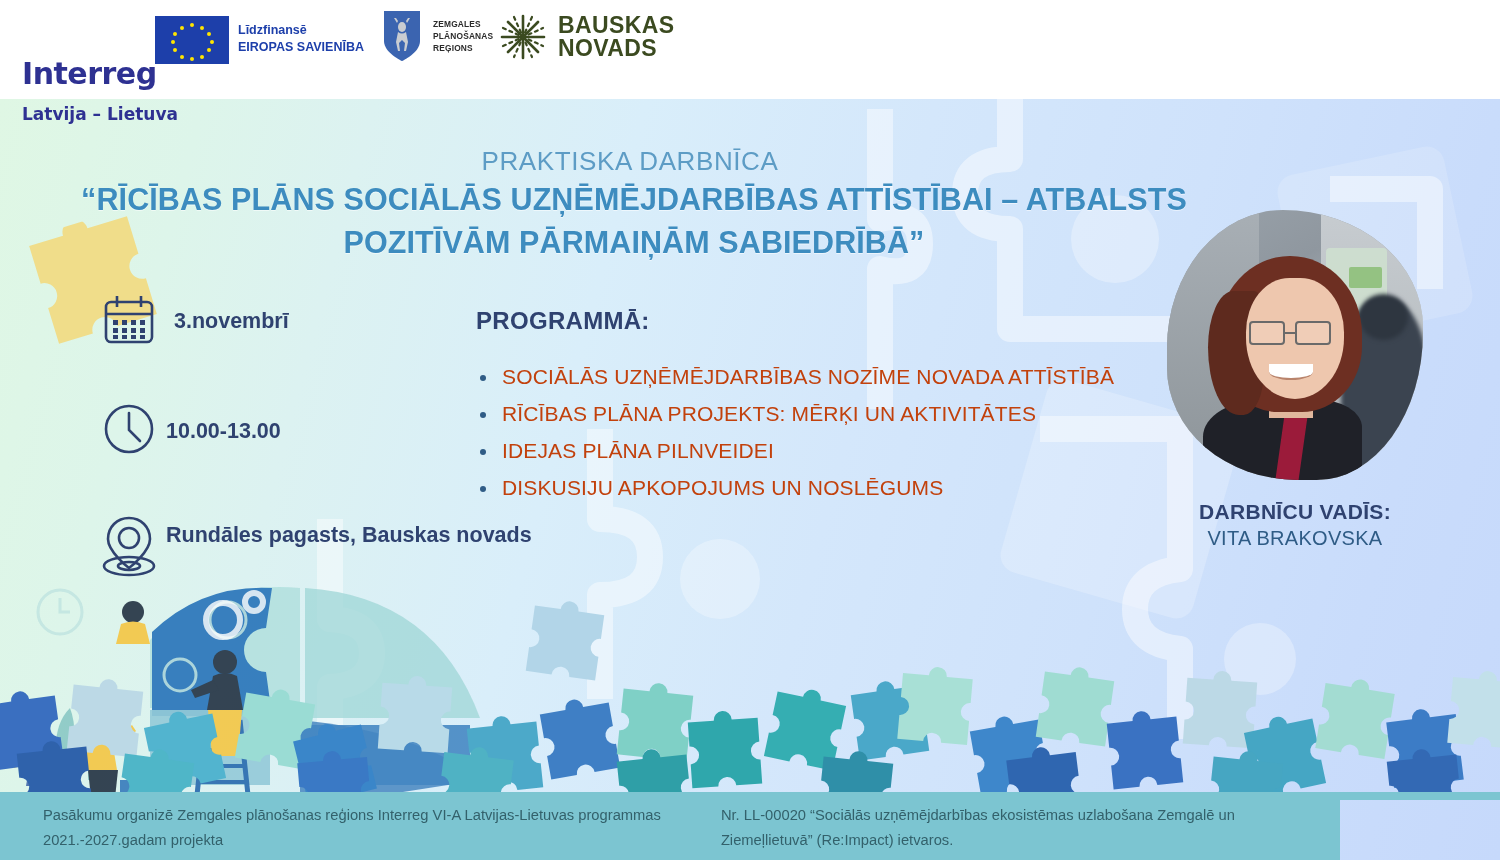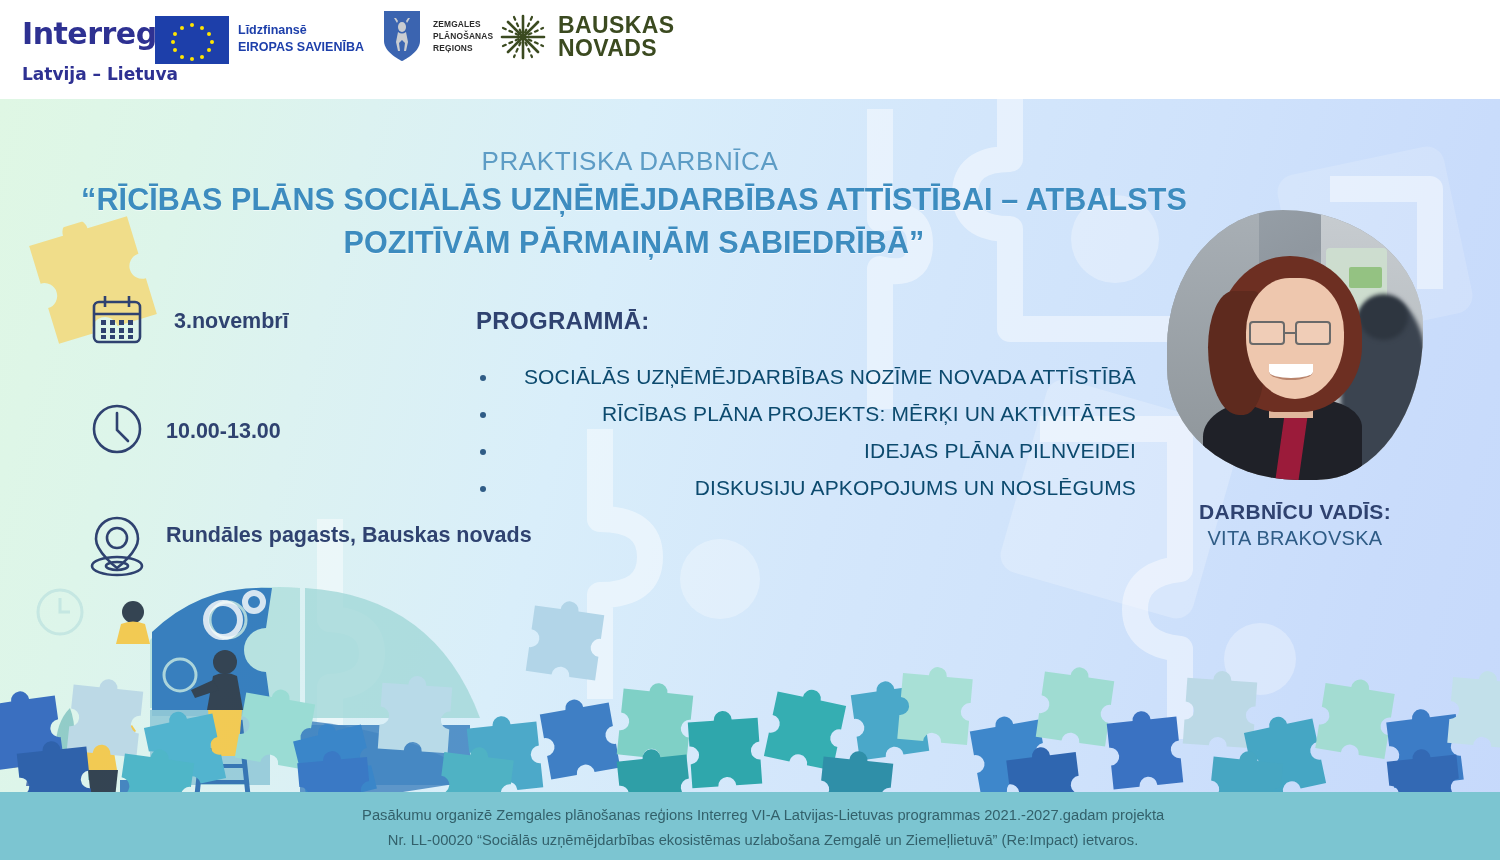--- a/index.html
+++ b/index.html
@@ -11,21 +11,21 @@
   #poster { position:relative; width:1500px; height:860px; overflow:hidden; background:#fff; }
 
   
   .logo-bar {
     position:absolute; left:0; top:0; width:1500px; height:99px;
     background:#ffffff; z-index:40;
   }
   .interreg-wrap { position:absolute; left:22px; top:16px; }
   .interreg-name {
     font-size:30px; font-weight:bold; letter-spacing:-0.5px;
-    color:#2e3192; font-family:"DejaVu Sans", sans-serif;
+    color:#2e3192; font-family:"DejaVu Sans", sans-serif;margin-top:40px;
   }
   .interreg-sub {
     margin-top:13px; font-size:17px; font-weight:bold; color:#2e3192;
     font-family:"DejaVu Sans", sans-serif;
   }
   .eu-flag {
     position:absolute; left:155px; top:16px; width:74px; height:48px;
     background:#1d3faa; overflow:hidden;
   }
   .eu-star { position:absolute; width:4px; height:4px; background:#ffe600; border-radius:50%; }
@@ -76,43 +76,42 @@
   }
   .main-title {
     position:absolute; left:4px; top:178px; width:1260px; text-align:center;
     font-size:30.5px; font-weight:bold; color:#3d8cbf; line-height:1.42;
     letter-spacing:0.1px; z-index:12;
     text-shadow:0 1px 0 rgba(255,255,255,0.55);
   }
 
   
   .info-block { position:absolute; left:88px; top:292px; width:500px; z-index:14; }
-  .info-row { display:flex; align-items:flex-start; margin-bottom:46px; }
+  .info-row { display:flex; align-items:flex-start; margin-bottom:46px;text-align:right; }
   .info-icon { width:70px; flex:0 0 70px; }
   .info-text {
     color:#2f4270; font-size:21.5px; font-weight:bold; line-height:1.42;
     padding-top:10px;
   }
   .row-date .info-text { padding-top:14px; padding-left:16px; }
   .row-time .info-text { padding-top:16px; padding-left:8px; }
   .row-place .info-text { padding-top:6px; padding-left:8px; }
   .row-time { margin-bottom:52px; }
 
   
   .program { position:absolute; left:476px; top:307px; width:660px; z-index:14; }
   .program-heading {
     font-size:24px; font-weight:bold; color:#2f4270; letter-spacing:0.3px;
     margin-bottom:30px;
   }
   .program ul { list-style:none; }
   .program li {
     position:relative; padding-left:26px; margin-bottom:13px;
-    font-size:21px; color:#0c4a6e; letter-spacing:0.15px;
+    font-size:21px; color:#c2410c; letter-spacing:0.15px;
     font-family:"Liberation Sans", sans-serif;
-    text-align:right;
   }
   .program li::before {
     content:""; position:absolute; left:4px; top:10px;
     width:6px; height:6px; border-radius:50%; background:#2f5c86;
   }
 
   
   .speaker { position:absolute; left:1150px; top:210px; width:290px; z-index:14; }
   .portrait {
     width:256px; height:270px; margin:0 auto;
@@ -175,23 +174,23 @@
     font-size:22.5px; font-weight:bold; color:#2a7fb0; letter-spacing:0.25px;
     z-index:16; text-shadow:0 1px 0 rgba(255,255,255,0.6);
   }
 
   
   .bottom-art {
     position:absolute; left:0; top:580px; width:1500px; height:220px; z-index:8;
   }
   
   .footer {
-    position:absolute; left:0; top:795px; width:1500px; height:65px;
+    position:absolute; left:0; top:795px; width:1340px; height:65px;
     background:#7cc5d1; z-index:30;
-    display:flex; flex-direction:column; align-items:center; justify-content:center;padding-left:26px;
+    display:flex; align-items:center; justify-content:center;padding-left:26px;
   }
   .footer-line {
     color:#33616b; font-size:15.5px; line-height:1.55;
     font-family:"Liberation Sans Narrow","Liberation Sans",sans-serif;
     transform:scaleX(0.95);
   }
 </style>
 </head>
 <body>
 

